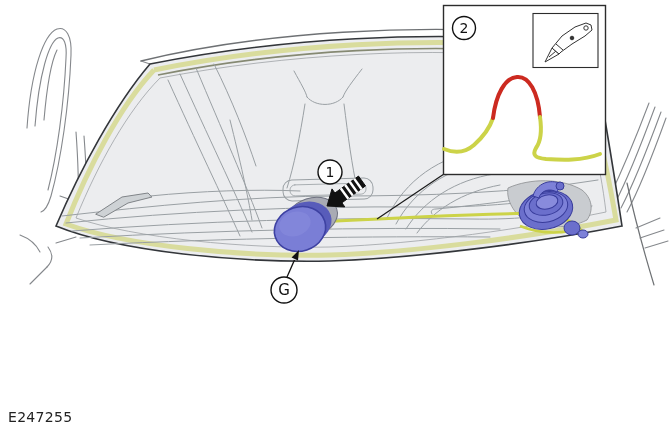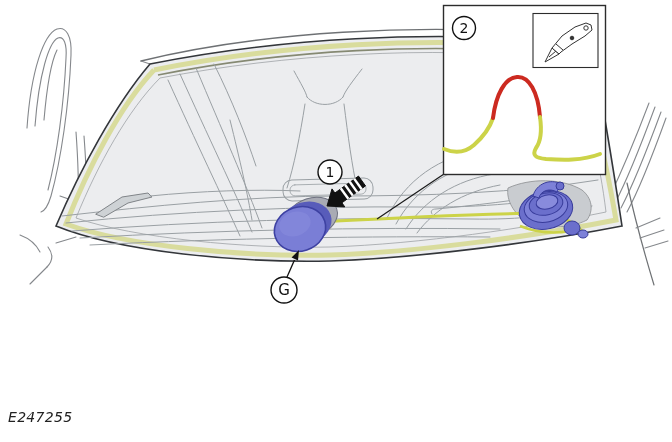--- a/index.html
+++ b/index.html
@@ -1,19 +1,19 @@
 <!DOCTYPE html>
 <html><head>
 <meta charset="utf-8">
 <style>
   html,body{margin:0;padding:0;background:#ffffff;}
   .stage{position:relative;width:672px;height:442px;background:#ffffff;overflow:hidden;
          font-family:"DejaVu Sans","Liberation Sans",sans-serif;}
   .stage svg{position:absolute;left:0;top:0;}
-  .figure-id{position:absolute;left:8px;top:409px;font-size:14px;color:#222;letter-spacing:.3px;font-style:italic;}
+  .figure-id{position:absolute;left:8px;top:409px;font-size:14px;color:#222;letter-spacing:.3px;}
   svg text{font-family:"DejaVu Sans","Liberation Sans",sans-serif;fill:#111;}
   .callout-num{font-size:14px;}
   .callout-letter{font-size:15px;}
 </style>
 </head>
 <body>
 
 <div class="stage">
   <svg width="672" height="442" viewBox="0 0 672 442">
 

